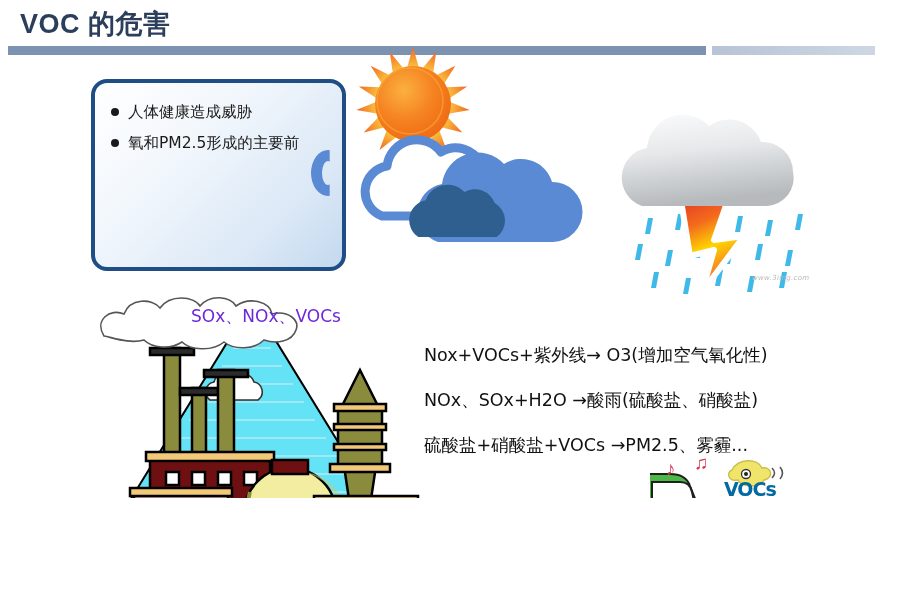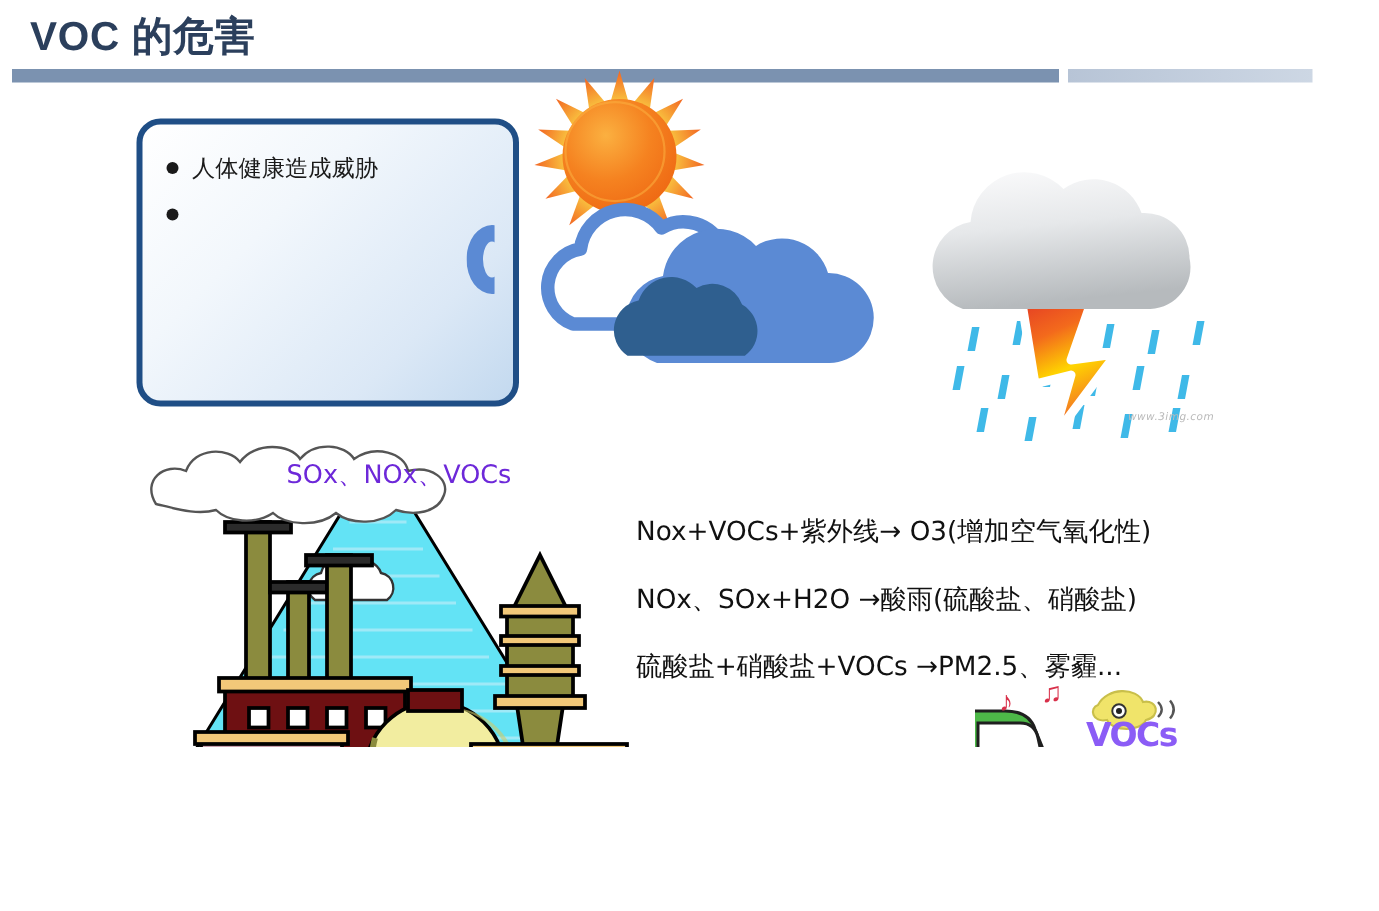--- a/index.html
+++ b/index.html
@@ -67,21 +67,21 @@
   
   .eqs{position:absolute;left:424px;top:300px;width:430px;margin-top:44px;}
   .eq{
     font-size:17.5px;color:#111;line-height:22px;margin-bottom:23px;white-space:nowrap;
     font-family:"DejaVu Sans","Liberation Sans",sans-serif;
   }
 
   
   .carscene{position:absolute;left:650px;top:448px;width:230px;height:140px;}
   .vocs-label{
-    position:absolute;left:724px;top:478px;font-size:22px;font-weight:bold;color:#8b5cf6;
+    position:absolute;left:724px;top:478px;font-size:19px;font-weight:bold;color:#0369a1;
     font-family:"DejaVu Sans","Liberation Sans",sans-serif;letter-spacing:-1px;
   }
   .note{position:absolute;color:#d8304a;font-size:19px;font-weight:bold;}
 
   
   .bottombar{position:absolute;left:76px;top:578px;width:750px;height:29px;background:#808080;}
 </style>
 </head>
 <body>
 
@@ -93,20 +93,21 @@
 
   <div class="callout">
     <div class="callout-inner">
       <div class="bullet-row">
         <div class="bullet-dot"></div>
         <div class="bullet-text">人体健康造成威胁</div>
       </div>
       <div class="bullet-row">
         <div class="bullet-dot"></div>
         <div class="bullet-text">
+          <div>氧和PM2.5形成的主要前</div>
         </div>
       </div>
     </div>
   </div>
   <div class="callout-tail"></div>
 
   <div class="sun">
     <svg width="116" height="116" viewBox="0 0 116 116">
       <defs>
         <radialGradient id="sunG" cx="38%" cy="32%" r="72%">

